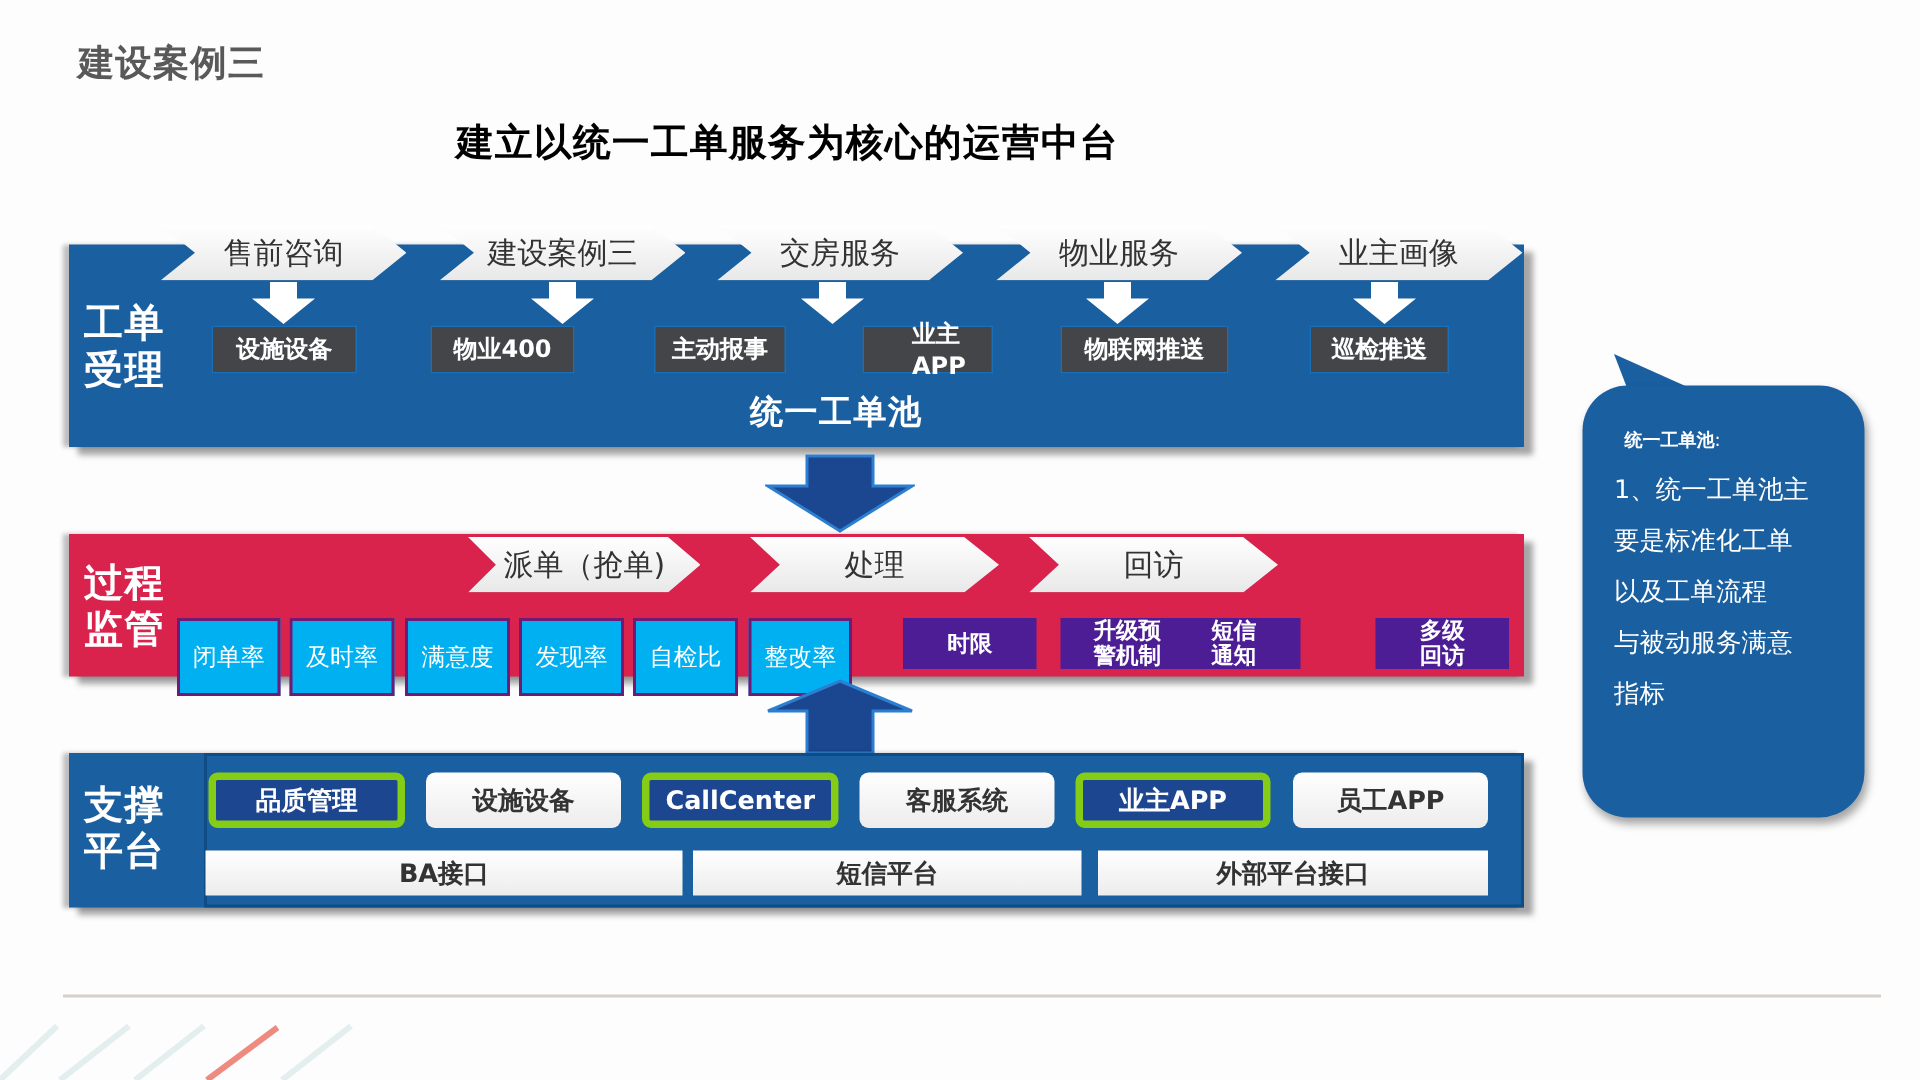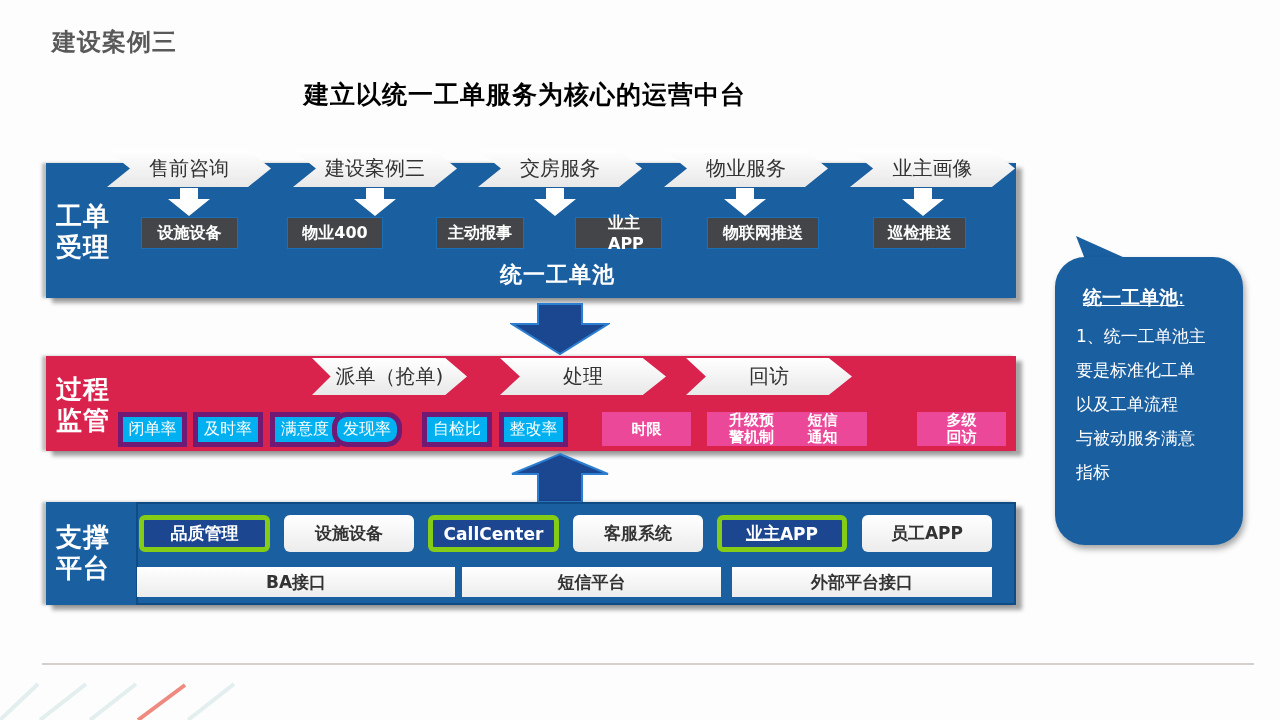--- a/index.html
+++ b/index.html
@@ -27,38 +27,38 @@
 
   .down-arrow { position: absolute; width: 50px; height: 30px; }
 
   .dark-box { position: absolute; top: 217px; height: 32px; background: #434549; border: 1px solid #1a70b8;
               color: #fff; font-size: 16px; font-weight: bold; display: flex; align-items: center; justify-content: center; }
 
   .pool-label { position: absolute; left: 500px; top: 260px; color: #fff; font-size: 22px; font-weight: bold; letter-spacing: 1px; }
 
   .big-arrow { position: absolute; left: 510px; }
 
-  .metric { position: absolute; top: 412px; height: 35px; background: #00b0f0; border: 5px solid #701a75;
+  .metric { position: absolute; top: 412px; height: 52px; background: #00b0f0; border: 2px solid #701a75;
             color: #fff; font-size: 16px; display: flex; align-items: center; justify-content: center; }
-  .mech { position: absolute; top: 412px; height: 34px; background: #ec4899;
+  .mech { position: absolute; top: 412px; height: 34px; background: #4c1d95;
           color: #fff; font-size: 15px; font-weight: bold; display: flex; align-items: center; justify-content: center; text-align: center; line-height: 17px; }
 
   .inner-frame { position: absolute; left: 136px; top: 502px; width: 880px; height: 103px; border: 2px solid #0f4c86; }
   .sys { position: absolute; top: 515px; height: 37px; border-radius: 6px; font-size: 17px; font-weight: bold;
          display: flex; align-items: center; justify-content: center; }
   .sys.dark { background: #1d4690; color: #fff; border: 5px solid #84cc16; }
   .sys.light { background: linear-gradient(#ffffff, #ececec); color: #333; }
   .sys .u { text-decoration: underline; }
   .iface { position: absolute; top: 567px; height: 30px; background: linear-gradient(#ffffff, #ececec);
            color: #333; font-size: 17px; font-weight: bold; display: flex; align-items: center; justify-content: center; }
 
   .callout { position: absolute; left: 1055px; top: 257px; width: 188px; height: 288px; background: #1a5fa0;
              border-radius: 30px; box-shadow: 2px 4px 6px rgba(0,0,0,0.35); padding: 28px 10px 0 21px; color: #fff; }
   .callout-tail { position: absolute; left: 1074px; top: 234px; width: 70px; height: 30px; }
-  .callout-title { font-size: 19px; font-weight: bold; margin-left: 7px; margin-bottom: 8px; text-decoration: underline; }
+  .callout-title { font-size: 12px; font-weight: bold; margin-left: 7px; margin-bottom: 8px; }
   .callout-title .colon { font-weight: normal; }
   .callout-line { font-size: 17px; line-height: 34px; white-space: nowrap; }
 
   .footer-line { position: absolute; left: 42px; top: 663px; width: 1212px; height: 2px; background: #d6cfcb; }
   .stripes { position: absolute; left: 0; top: 680px; width: 250px; height: 40px; }
 </style>
 </head>
 <body>
 
 <div class="page-title">建设案例三</div>
@@ -127,21 +127,21 @@
 <div class="chev red" style="left:500px; top:358px; width:166px;">
     <span>处理</span>
   </div>
 <div class="chev red" style="left:686px; top:358px; width:166px;">
     <span>回访</span>
   </div>
 
 <div class="metric" style="left:118px; width:69px;">闭单率</div>
 <div class="metric" style="left:193px; width:70px;">及时率</div>
 <div class="metric" style="left:270px; width:70px;">满意度</div>
-<div class="metric" style="left:332px; width:70px;border-radius:15px;">发现率</div>
+<div class="metric" style="left:346px; width:70px;">发现率</div>
 <div class="metric" style="left:422px; width:70px;">自检比</div>
 <div class="metric" style="left:499px; width:69px;">整改率</div>
 
 <div class="mech" style="left:602px; width:89px;">
   <div>
       <div>时限</div>
     </div>
 </div>
 <div class="mech" style="left:707px; width:89px;">
   <div>

